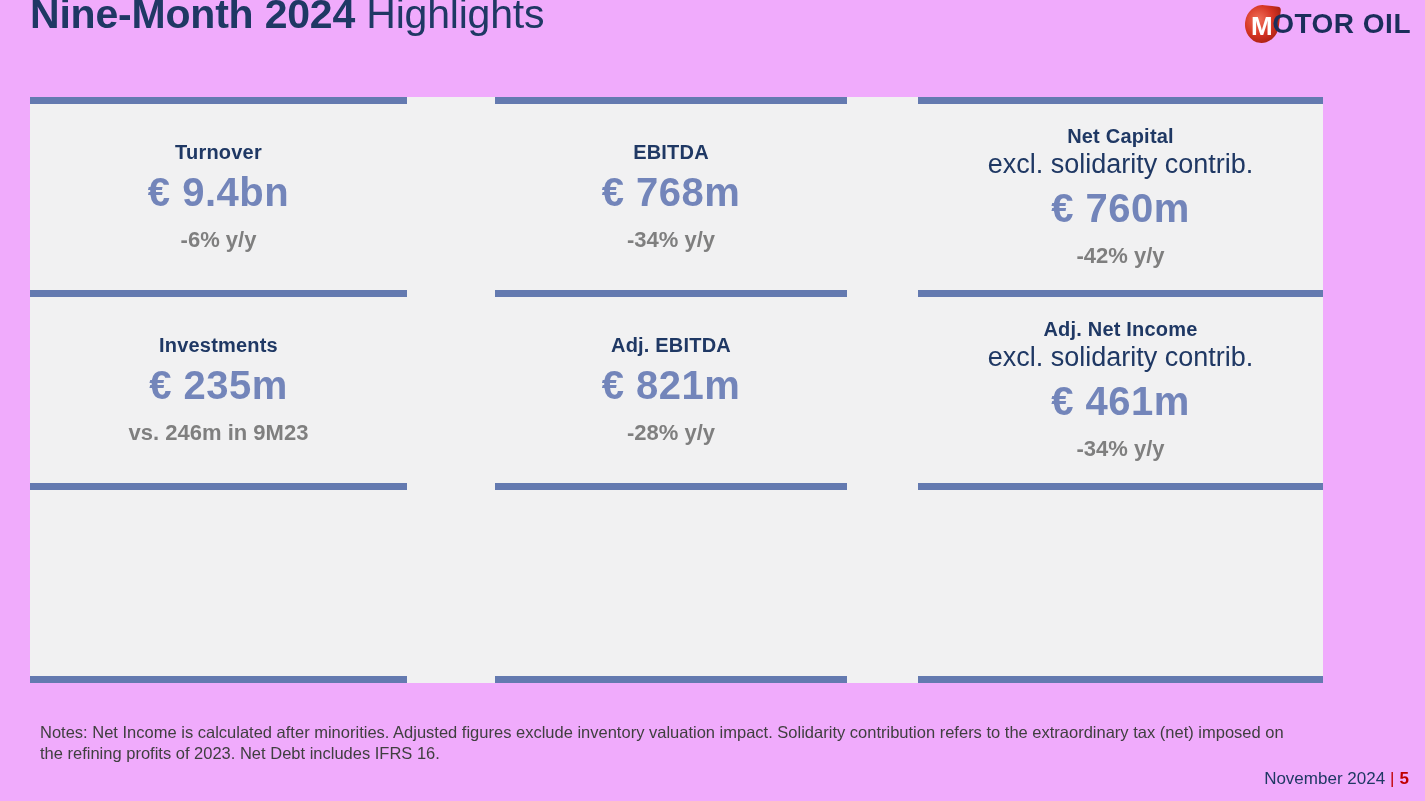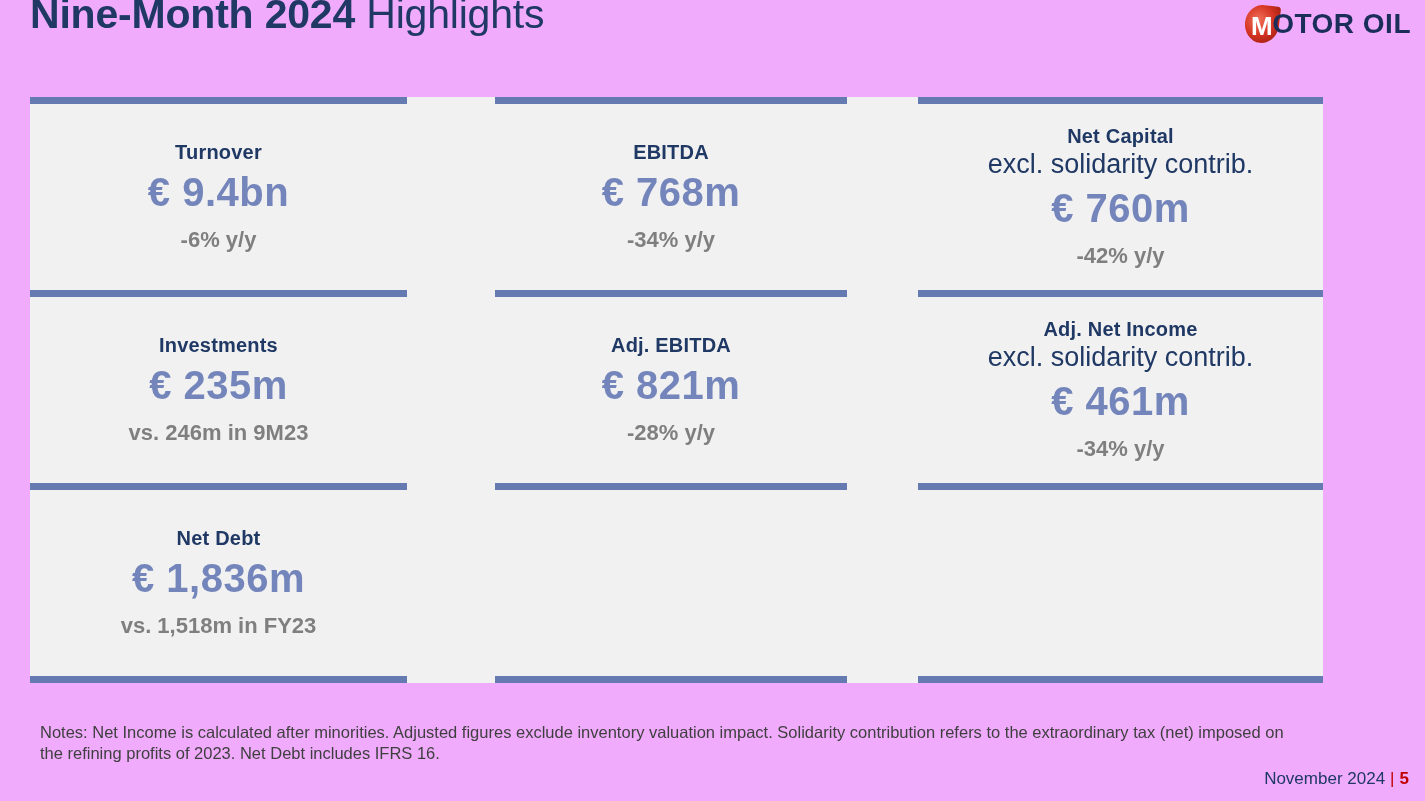--- a/index.html
+++ b/index.html
@@ -108,26 +108,20 @@
       <div class="metric-value">€ 821m</div>
       <div class="metric-comparison">-28% y/y</div>
     </div>
     <div class="cell col3 row2">
       <div class="metric-label">Adj. Net Income</div>
       <div class="metric-sublabel">excl. solidarity contrib.</div>
       <div class="metric-value">€ 461m</div>
       <div class="metric-comparison">-34% y/y</div>
     </div>
 
-    <div class="cell col1 row3">
-      <div class="metric-label">Net Debt</div>
-
-      <div class="metric-value">€ 1,836m</div>
-      <div class="metric-comparison">vs. 1,518m in FY23</div>
-    </div>
   </div>
 
   <div class="notes">Notes: Net Income is calculated after minorities. Adjusted figures exclude inventory valuation impact. Solidarity contribution refers to the extraordinary tax (net) imposed on the refining profits of 2023. Net Debt includes IFRS 16.</div>
 
   <div class="footer">
     <span>November 2024</span><span class="footer-sep">|</span><span class="footer-page">5</span>
   </div>
 
 </div>
 

